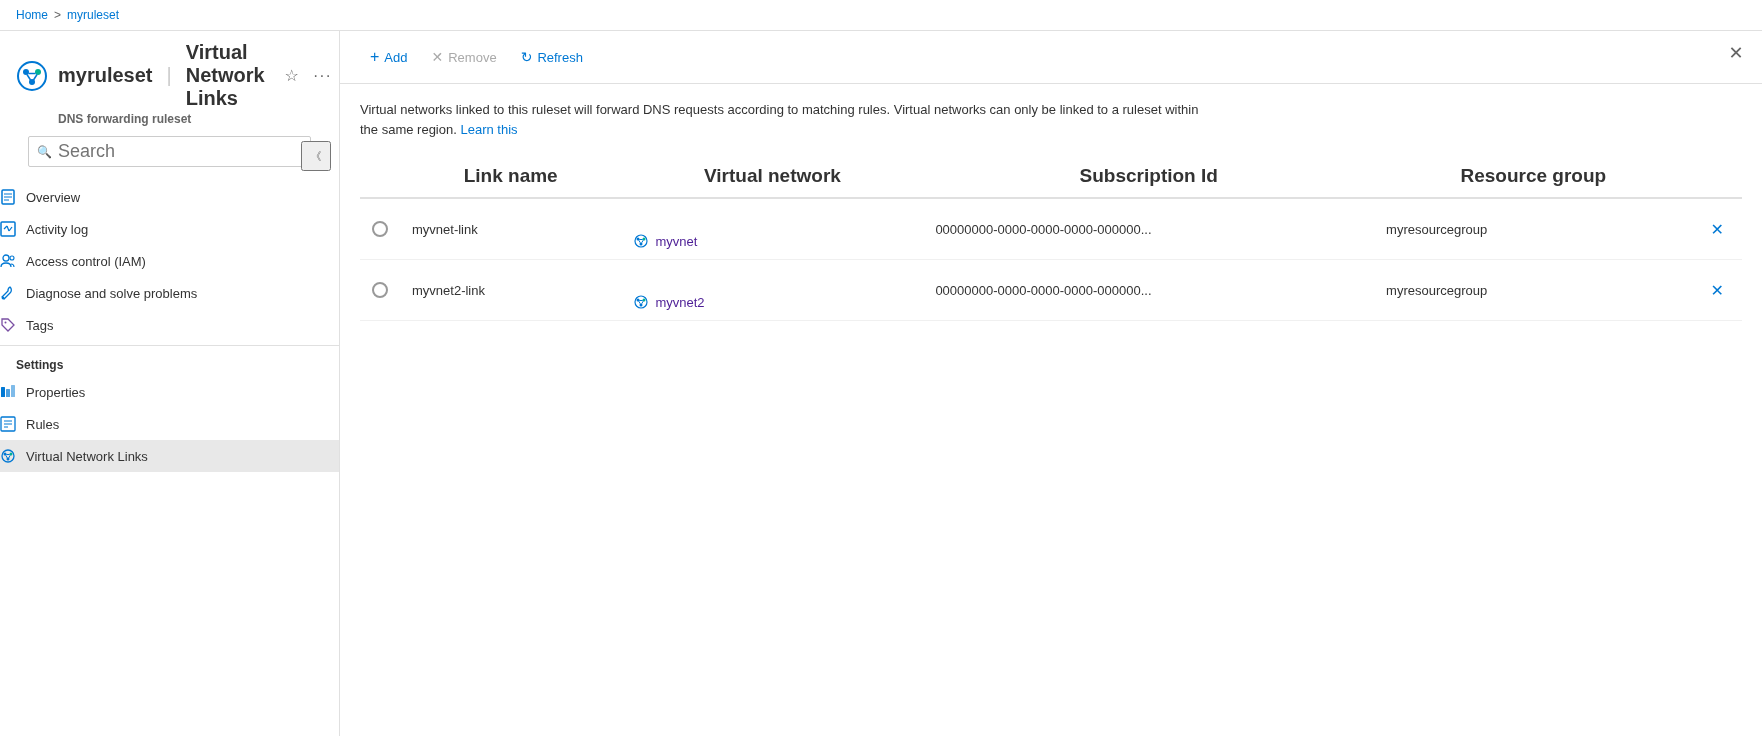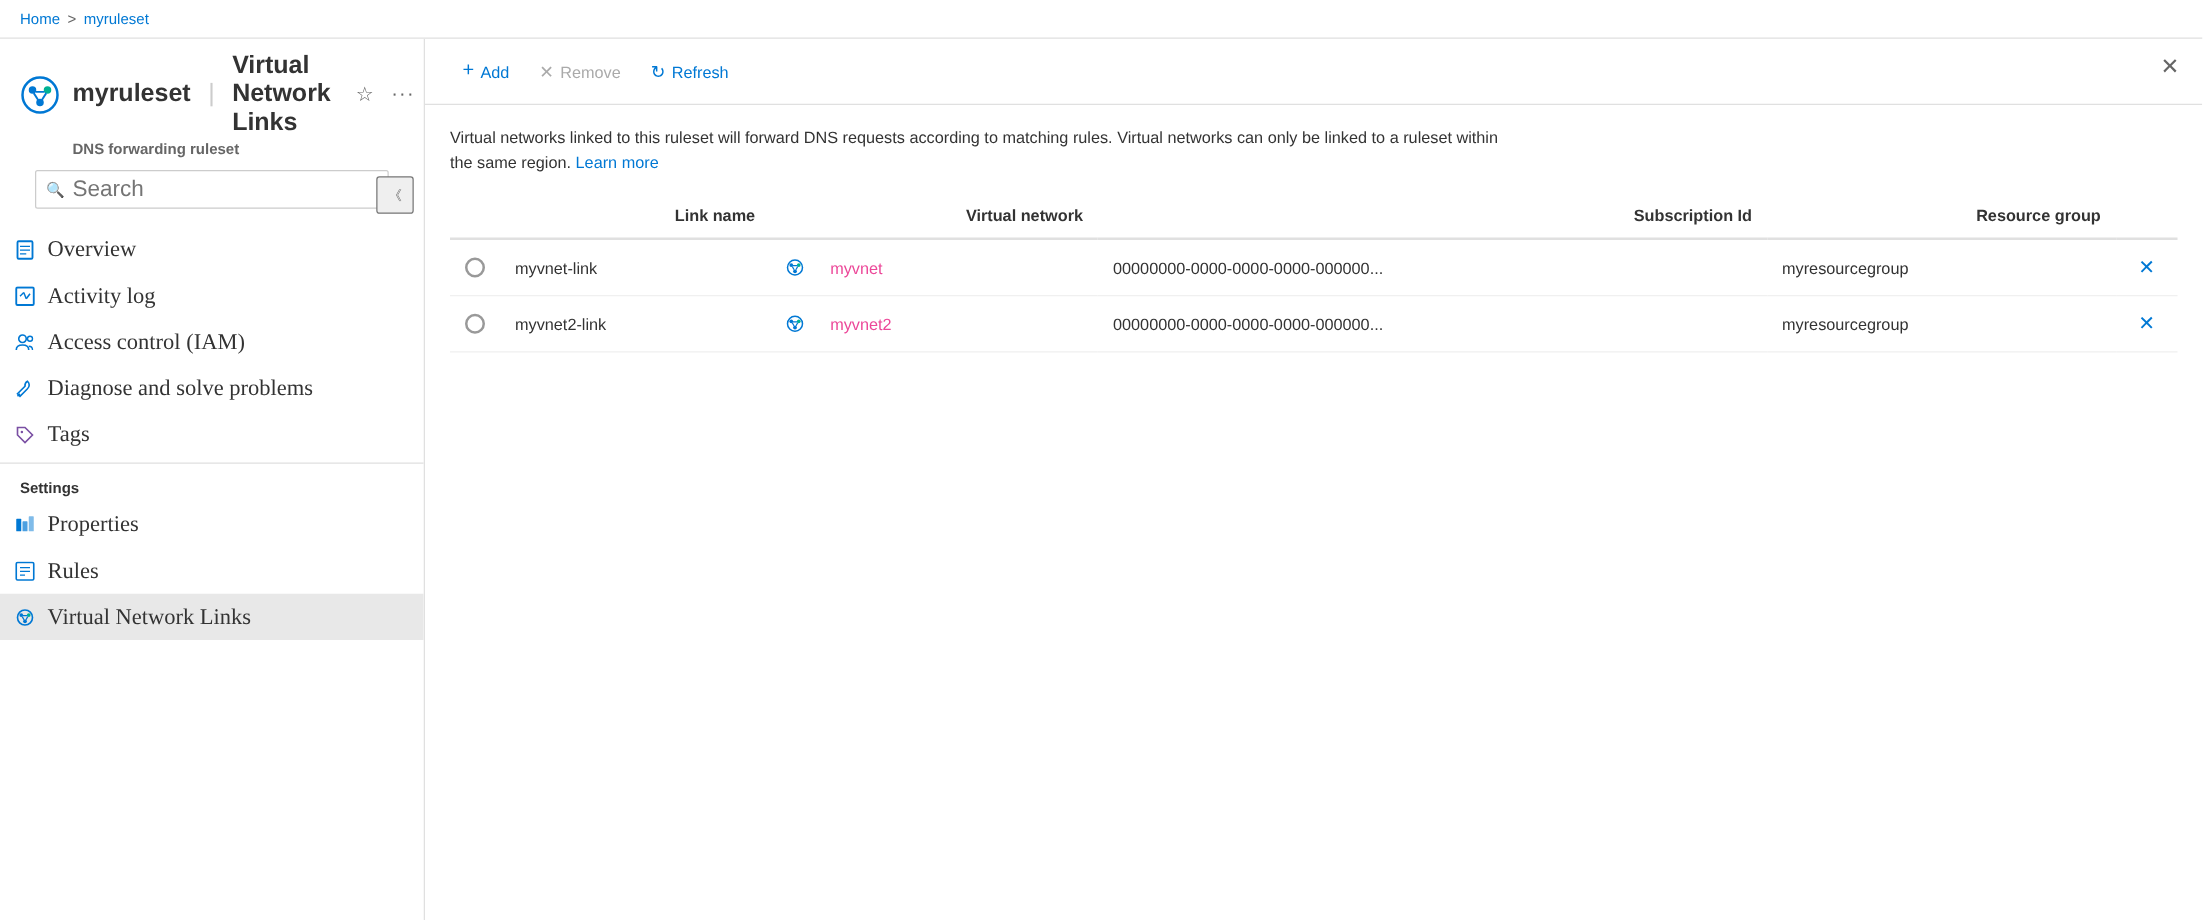--- a/index.html
+++ b/index.html
@@ -24,43 +24,43 @@
 
     
     .search-box { display: flex; align-items: center; margin: 0 12px 8px; border: 1px solid #ccc; border-radius: 2px; padding: 4px 8px; gap: 6px; background: #fff; }
     .search-box input { border: none; outline: none; font-size: 18px; flex: 1; color: #333; }
     .search-icon { color: #666; font-size: 12px; }
 
     .collapse-btn { position: absolute; right: 0; top: 0; width: 30px; height: 30px; display: flex; align-items: center; justify-content: center; cursor: pointer; color: #666; font-size: 12px; }
 
     
     .sidebar-nav { flex: 1; }
-    .nav-item { display: flex; align-items: center; gap: 10px; padding: 8px 12px; cursor: pointer; color: #333; font-size: 18px; font-family: Liberation Serif, serif; }
+    .nav-item { display: flex; align-items: center; gap: 10px; padding: 8px 0; cursor: pointer; color: #333; font-size: 13px; }
     .nav-item.active { background: #e8e8e8; font-weight: 500; }
     .nav-icon { width: 16px; height: 16px; flex-shrink: 0; display: flex; align-items: center; justify-content: center; }
     .nav-section-header { padding: 12px 16px 4px; font-size: 12px; font-weight: 700; color: #333; border-top: 1px solid #e0e0e0; margin-top: 4px; }
 
     
     .content { flex: 1; overflow-y: auto; padding: 0; }
 
     .toolbar { display: flex; align-items: center; gap: 4px; padding: 12px 20px; border-bottom: 1px solid #e0e0e0; }
     .toolbar-btn { display: flex; align-items: center; gap: 5px; padding: 5px 10px; background: none; border: none; cursor: pointer; color: #0078d4; font-size: 13px; border-radius: 2px; }
     .toolbar-btn.disabled { color: #aaa; cursor: not-allowed; }
 
     .info-text { padding: 16px 20px; font-size: 13px; color: #333; line-height: 1.5; max-width: 900px; }
     .info-text a { color: #0078d4; text-decoration: none; }
 
     
     .table-container { padding: 0 20px; }
     .vnet-table { width: 100%; border-collapse: collapse; }
-    .vnet-table th { text-align: right; padding: 10px 12px; font-size: 13px; font-weight: 600; color: #333; border-bottom: 2px solid #e0e0e0; }
+    .vnet-table th { text-align: center; padding: 10px 12px; font-size: 19px; font-weight: 600; color: #333; border-bottom: 2px solid #e0e0e0; }
     .vnet-table td { padding: 10px 12px; font-size: 13px; color: #333; border-bottom: 1px solid #f0f0f0; vertical-align: middle; }
     .radio-col { width: 40px; }
     .radio-btn { width: 16px; height: 16px; border-radius: 50%; border: 2px solid #999; cursor: pointer; display: flex; align-items: center; justify-content: center; background: #fff; flex-shrink: 0; }
-    .vnet-link { color: #ec4899; text-decoration: none; display: flex; align-items: center; gap: 20px; }
+    .vnet-link { color: #4c1d95; text-decoration: none; display: flex; align-items: center; gap: 6px; margin-top: 24px; }
     .delete-btn { color: #0078d4; cursor: pointer; font-size: 16px; background: none; border: none; padding: 2px 6px; }
 
     
     .close-btn { position: absolute; top: 12px; right: 16px; background: none; border: none; font-size: 18px; color: #666; cursor: pointer; width: 28px; height: 28px; display: flex; align-items: center; justify-content: center; }
 
     
     .vnet-icon-svg { width: 16px; height: 16px; }
 
     
     .sidebar-header-wrapper { position: relative; }
@@ -230,21 +230,21 @@
       </button>
 
       <button class="toolbar-btn">
         <span style="font-size:14px;">↻</span>
         <span>Refresh</span>
       </button>
     </div>
 
     <div class="info-text">
       <span>Virtual networks linked to this ruleset will forward DNS requests according to matching rules. Virtual networks can only be linked to a ruleset within the same region.</span>
-      <a href="#">Learn more</a>
+      <a href="#">Learn this</a>
     </div>
 
     <div class="table-container">
       <table class="vnet-table">
         <thead>
           <tr>
             <th class="radio-col"></th>
             <th>Link name</th>
             <th>Virtual network</th>
             <th>Subscription Id</th>

